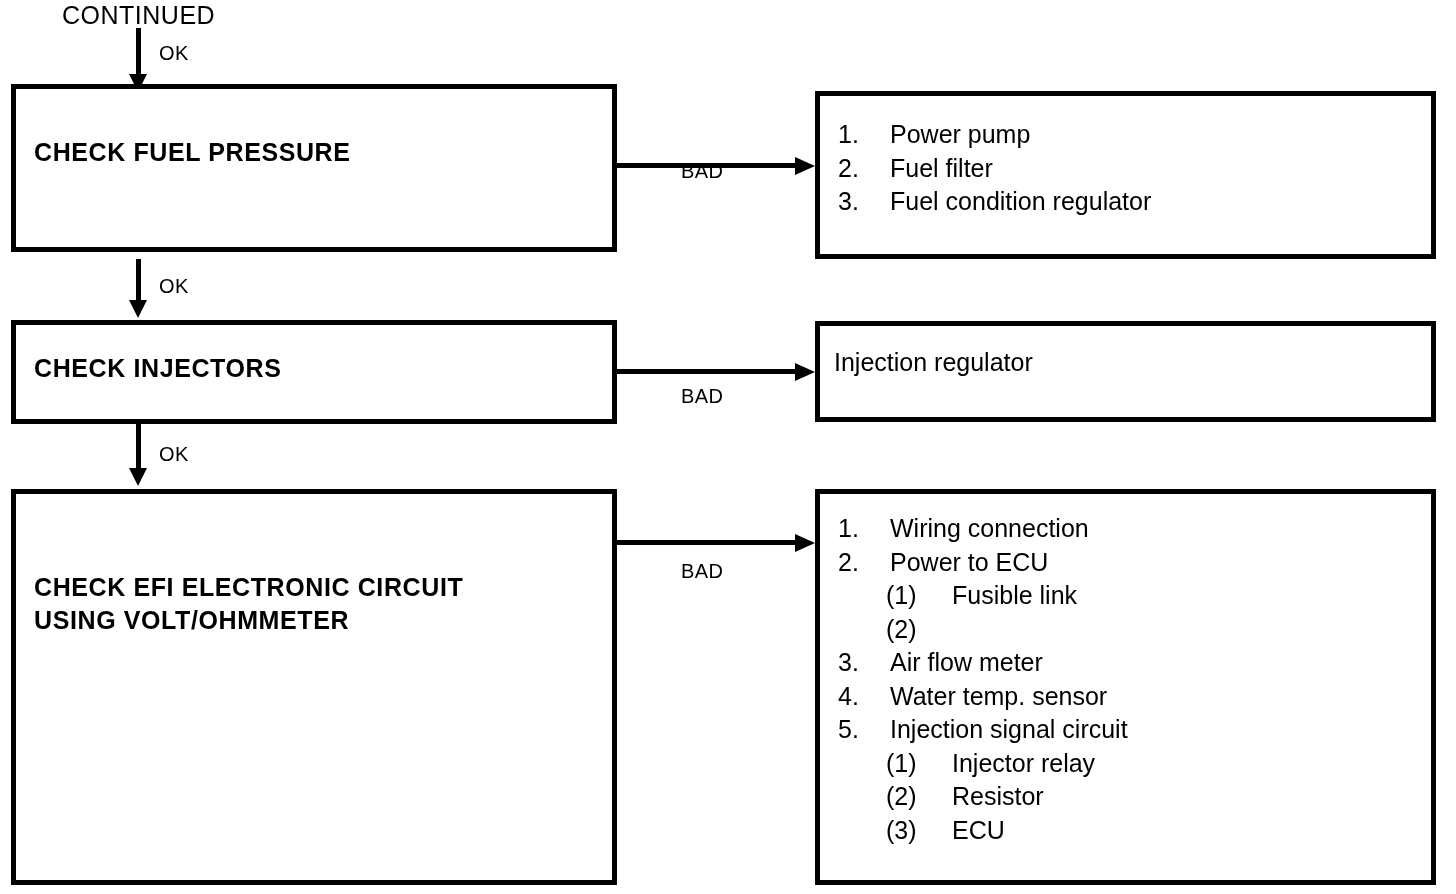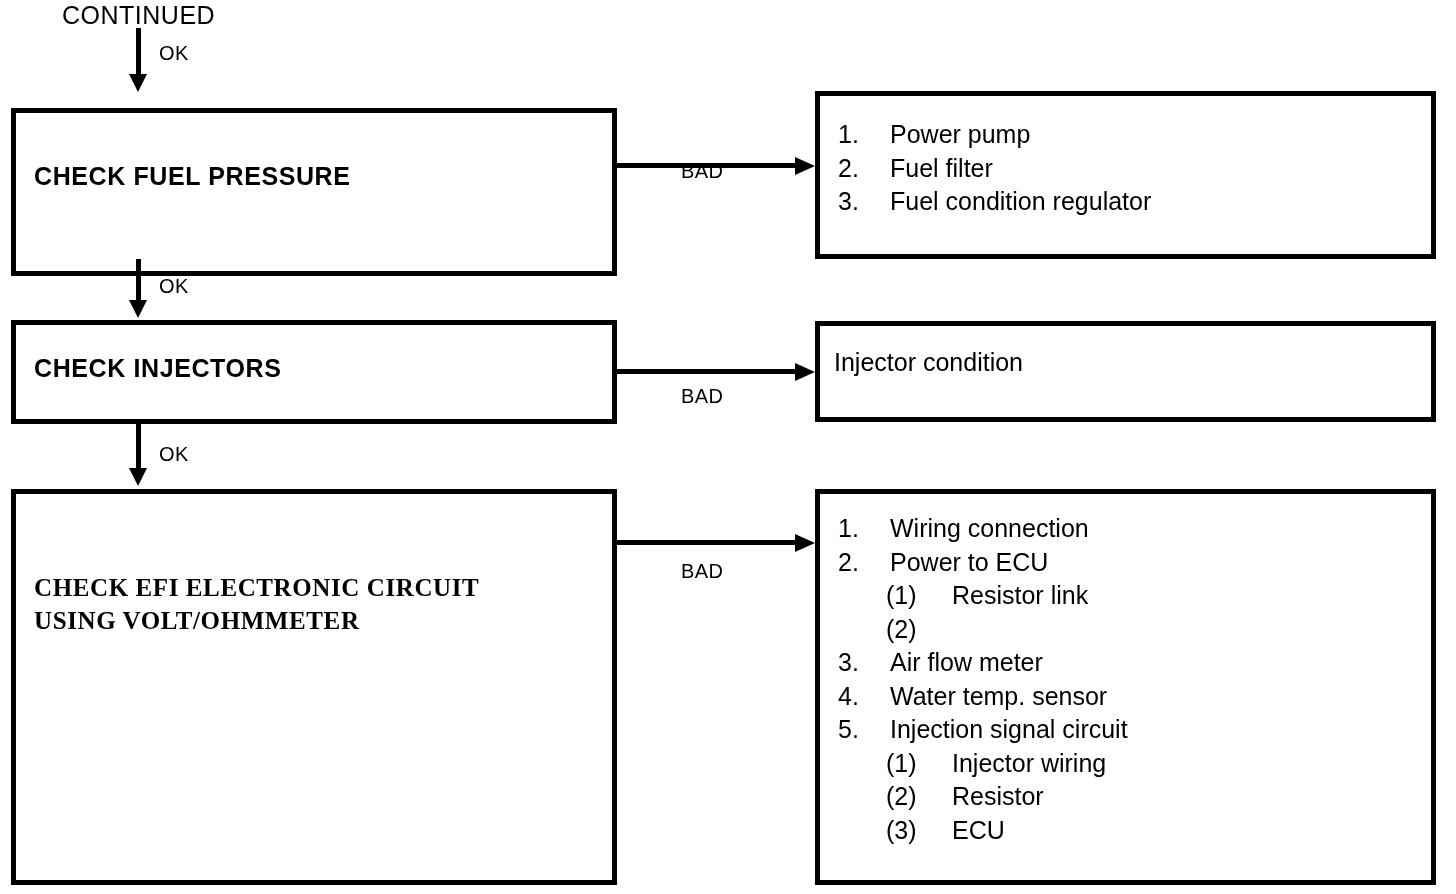--- a/index.html
+++ b/index.html
@@ -108,21 +108,21 @@
 <body>
 
 <div id="flowchart">
 
   <div class="lbl-continued" style="left:62px; top:1px;">CONTINUED</div>
 
   <div class="vline" style="left:136px; top:28px; height:50px;"></div>
   <div class="arrow-down" style="left:129px; top:74px;"></div>
   <div class="lbl-ok" style="left:159px; top:42px;">OK</div>
 
-  <div class="box" style="left:11px; top:108px; width:606px; height:168px;">
+  <div class="box" style="left:11px; top:84px; width:606px; height:168px;">
     <div class="box-heading" style="left:18px; top:47px;">CHECK FUEL PRESSURE</div>
   </div>
 
   <div class="hline" style="left:617px; top:163px; width:182px;"></div>
   <div class="arrow-right" style="left:795px; top:157px;"></div>
   <div class="lbl-bad" style="left:681px; top:160px;">BAD</div>
 
   <div class="box" style="left:815px; top:91px; width:621px; height:168px;">
     <div class="item-list" style="left:18px; top:22px;">
       <div class="item-row">
@@ -148,70 +148,70 @@
     <div class="box-heading" style="left:18px; top:27px;">CHECK INJECTORS</div>
   </div>
 
   <div class="hline" style="left:617px; top:369px; width:182px;"></div>
   <div class="arrow-right" style="left:795px; top:363px;"></div>
   <div class="lbl-bad" style="left:681px; top:385px;">BAD</div>
 
   <div class="box" style="left:815px; top:321px; width:621px; height:101px;">
     <div class="item-list" style="left:14px; top:20px;">
       <div class="item-row">
-        <span class="item-text">Injector condition</span>
+        <span class="item-text">Injection regulator</span>
       </div>
     </div>
   </div>
 
   <div class="vline" style="left:136px; top:424px; height:47px;"></div>
   <div class="arrow-down" style="left:129px; top:468px;"></div>
   <div class="lbl-ok" style="left:159px; top:443px;">OK</div>
 
   <div class="box" style="left:11px; top:489px; width:606px; height:396px;">
-    <div class="box-heading" style="left:18px; top:77px;font-family:Liberation Serif, serif;">CHECK EFI ELECTRONIC CIRCUIT
+    <div class="box-heading" style="left:18px; top:77px;">CHECK EFI ELECTRONIC CIRCUIT
 USING VOLT/OHMMETER</div>
   </div>
 
   <div class="hline" style="left:617px; top:540px; width:182px;"></div>
   <div class="arrow-right" style="left:795px; top:534px;"></div>
   <div class="lbl-bad" style="left:681px; top:560px;">BAD</div>
 
   <div class="box" style="left:815px; top:489px; width:621px; height:396px;">
     <div class="item-list" style="left:18px; top:18px;">
       <div class="item-row">
         <span class="item-marker">1.</span>
         <span class="item-text">Wiring connection</span>
       </div>
       <div class="item-row">
         <span class="item-marker">2.</span>
         <span class="item-text">Power to ECU</span>
       </div>
       <div class="item-row sub">
         <span class="item-marker">(1)</span>
-        <span class="item-text">Resistor link</span>
+        <span class="item-text">Fusible link</span>
       </div>
       <div class="item-row sub">
         <span class="item-marker">(2)</span>
       </div>
       <div class="item-row">
         <span class="item-marker">3.</span>
         <span class="item-text">Air flow meter</span>
       </div>
       <div class="item-row">
         <span class="item-marker">4.</span>
         <span class="item-text">Water temp. sensor</span>
       </div>
       <div class="item-row">
         <span class="item-marker">5.</span>
         <span class="item-text">Injection signal circuit</span>
       </div>
       <div class="item-row sub">
         <span class="item-marker">(1)</span>
-        <span class="item-text">Injector wiring</span>
+        <span class="item-text">Injector relay</span>
       </div>
       <div class="item-row sub">
         <span class="item-marker">(2)</span>
         <span class="item-text">Resistor</span>
       </div>
       <div class="item-row sub">
         <span class="item-marker">(3)</span>
         <span class="item-text">ECU</span>
       </div>
     </div>

